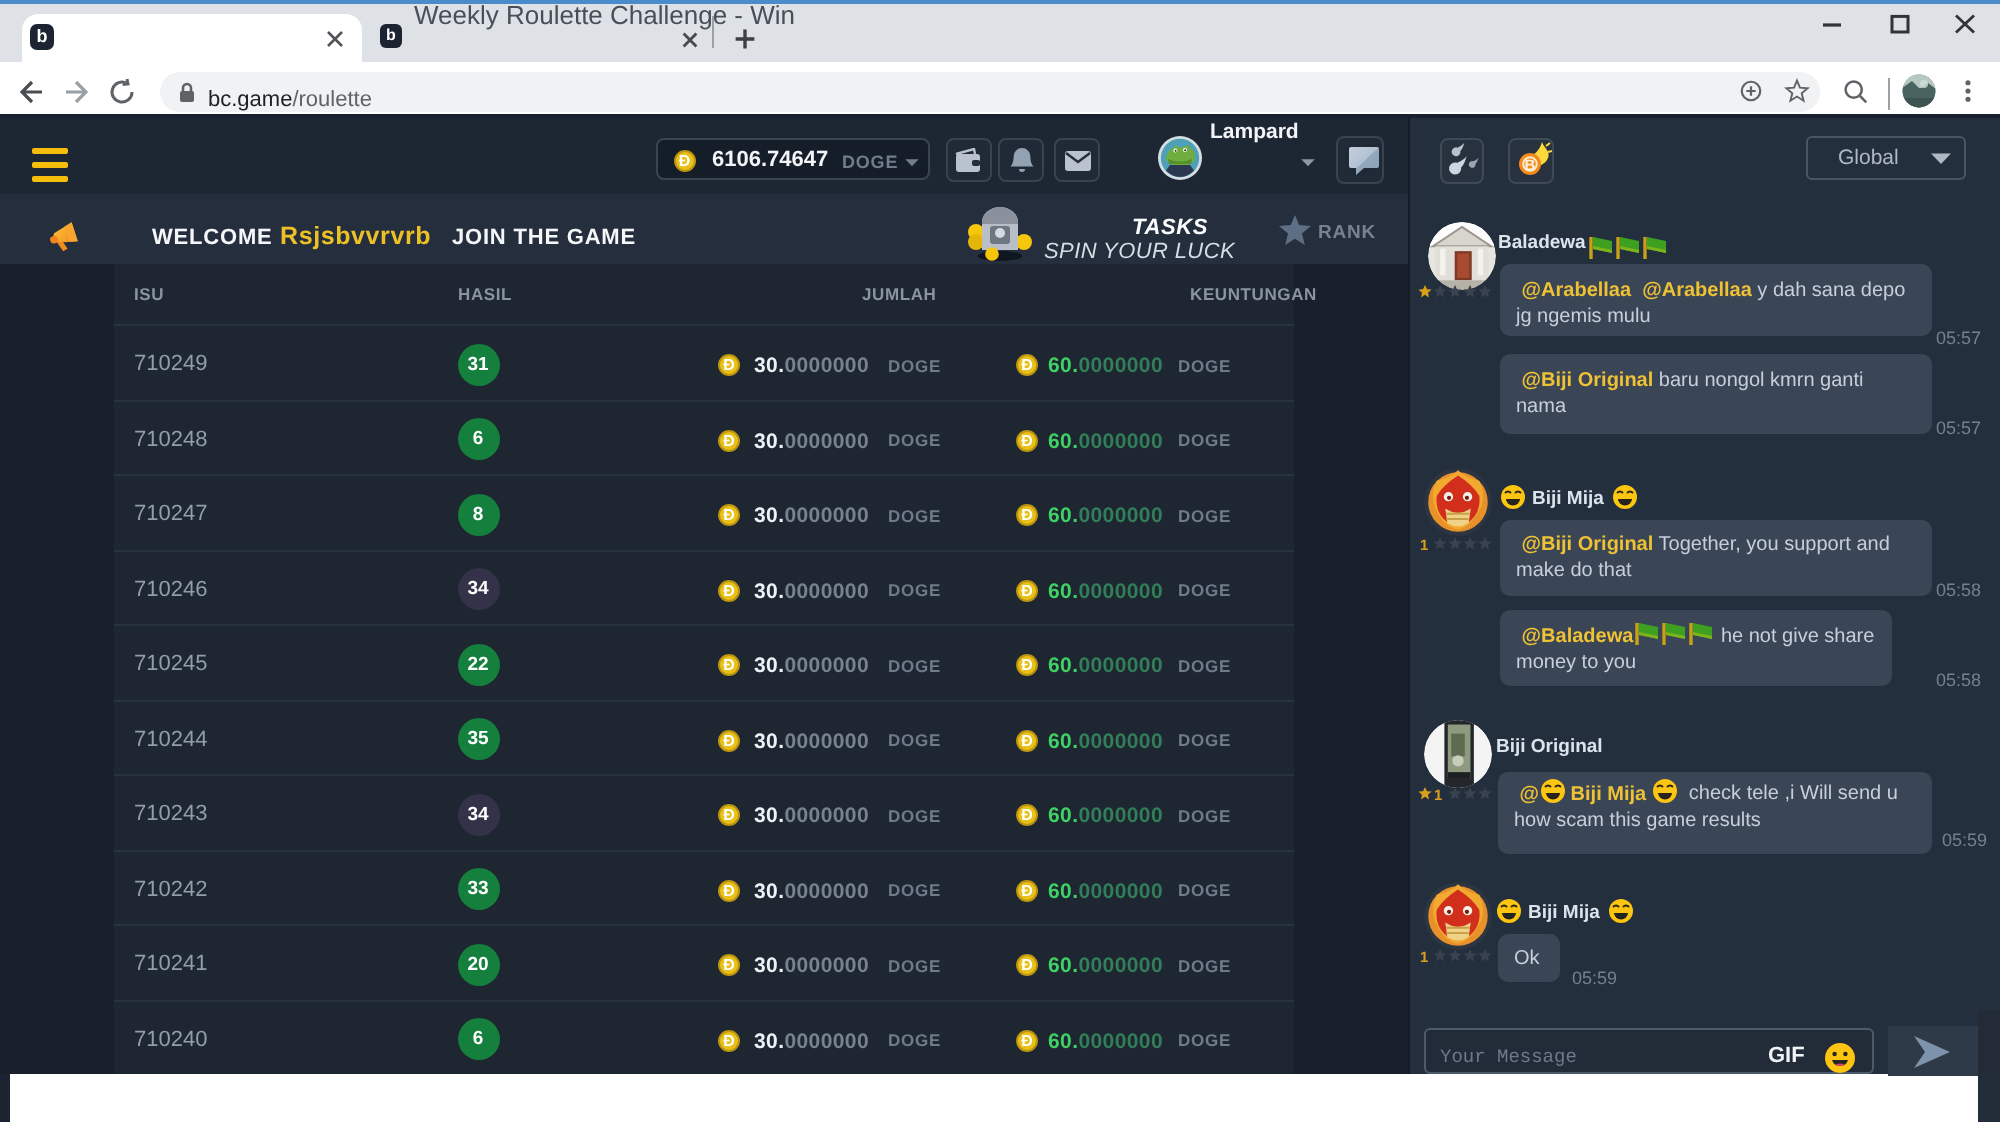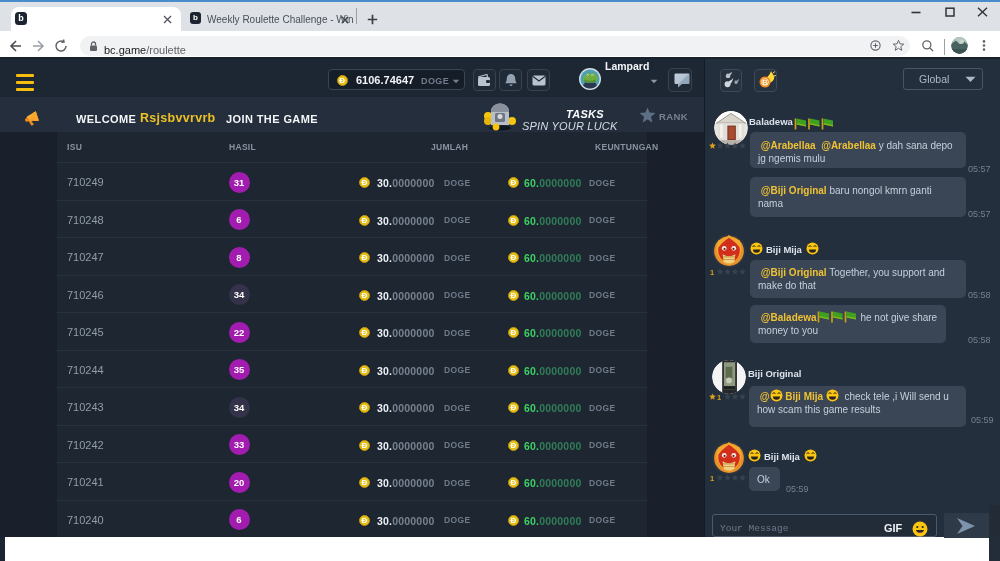--- a/index.html
+++ b/index.html
@@ -5,21 +5,21 @@
 * { margin:0; padding:0; box-sizing:border-box; }
 html,body { width:1000px; height:561px; overflow:hidden; }
 body { font-family:"Liberation Sans", sans-serif; background:#fff; }
 #stage { position:relative; width:1000px; height:561px; overflow:hidden; background:#fff; }
 .abs { position:absolute; }
 
 #topline { left:0; top:0; width:1000px; height:2px; background:#4a8ccb; }
 #tabbar { left:0; top:2px; width:1000px; height:29px; background:#dee1e6; }
 #tab1 { left:11px; top:7px; width:170px; height:24px; background:#fff; border-radius:8px 8px 0 0; }
 .tabtitle { font-size:8px; font-weight:700; color:#3f4b5c; letter-spacing:.3px; }
-#tab2title { left:207px; top:14px; font-size:10px; color:#474f58; }
+#tab2title { left:207px; top:0; font-size:13px; color:#474f58; }
 .favico { width:15px; height:15px; background:#1b2430; border-radius:4px; color:#fff; font-size:10px; font-weight:700; text-align:center; line-height:15px; }
 #toolbar { left:0; top:31px; width:1000px; height:27px; background:#fff; }
 #chromesep { left:0; top:57px; width:1000px; height:3px; background:#19212d; }
 #omnibox { left:80px; top:36px; width:830px; height:20px; background:#f0f2f4; border-radius:10px; }
 .url1 { color:#202124; font-size:11px; }
 .url2 { color:#5f6368; font-size:11px;text-align:center; }
 
 #site { left:0; top:59px; width:1000px; height:478px; background:#19202b; }
 #header { left:0; top:59px; width:705px; height:38px; background:#1d2633; }
 #welcome { left:0; top:97px; width:705px; height:35px; background:#242e3c; }
@@ -34,21 +34,21 @@
 #balpill { left:328px; top:69px; width:137px; height:21px; background:#151d28; border:1.5px solid #3a4553; border-radius:4px; }
 .coin { border-radius:50%; background:#e9c018; border:1.5px solid #bb9410; color:#fff; font-weight:700; text-align:center; }
 
 .wtxt { font-size:11px; font-weight:700; color:#f4f6f8; letter-spacing:.4px; }
 .wname { font-size:12.5px; font-weight:700; color:#edc125; letter-spacing:.3px; }
 
 .hdr { position:absolute; font-size:8.5px; font-weight:700; color:#8a93a1; letter-spacing:.3px; }
 .row { position:absolute; left:57px; width:590px; height:38px; border-top:1px solid #273240; }
 .cid { position:absolute; left:10px; top:13px; font-size:11px; color:#929daa; }
 .ball { position:absolute; left:171.5px; top:8.5px; width:21px; height:21px; border-radius:50%; color:#fff; font-size:9.5px; font-weight:700; text-align:center; line-height:21px; }
-.red { background:#a21caf; }
+.red { background:#15803d; }
 .blk { background:#333248; }
 .amt1 { color:#eef1f5; font-weight:700; font-size:10.5px; letter-spacing:.2px; }
 .amt1 .z { color:#78828f; }
 .amt2 { color:#3ed164; font-weight:700; font-size:10.5px; letter-spacing:.2px; }
 .amt2 .z { color:#317e58; }
 .doge { font-size:8.5px; font-weight:700; color:#6f7b8a; letter-spacing:.4px; }
 
 .cbtn { position:absolute; width:24px; height:23px; background:#28313e; border:1.5px solid #3d4a58; border-radius:4px; }
 #global { left:903px; top:68px; width:80px; height:22px; border:1.5px solid #49555f; border-radius:3px; }
 .cname { font-size:9.5px; font-weight:700; color:#dbe3ec; }

